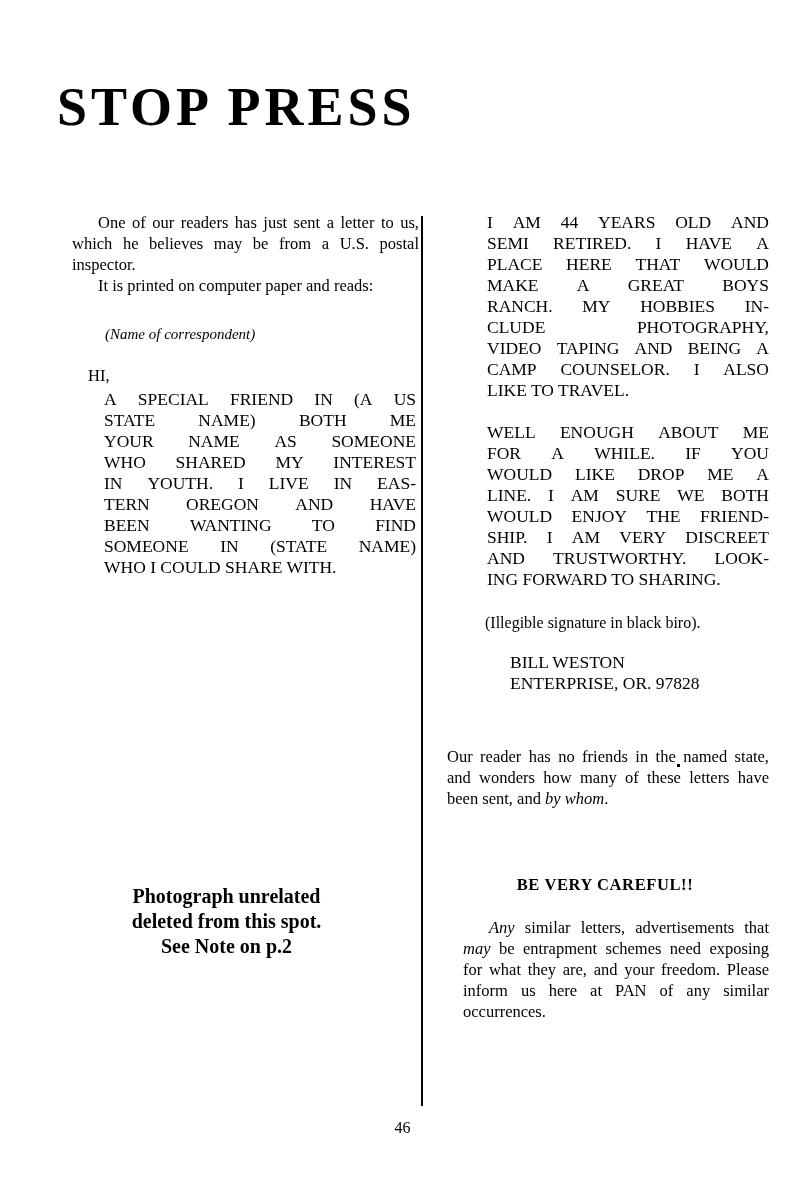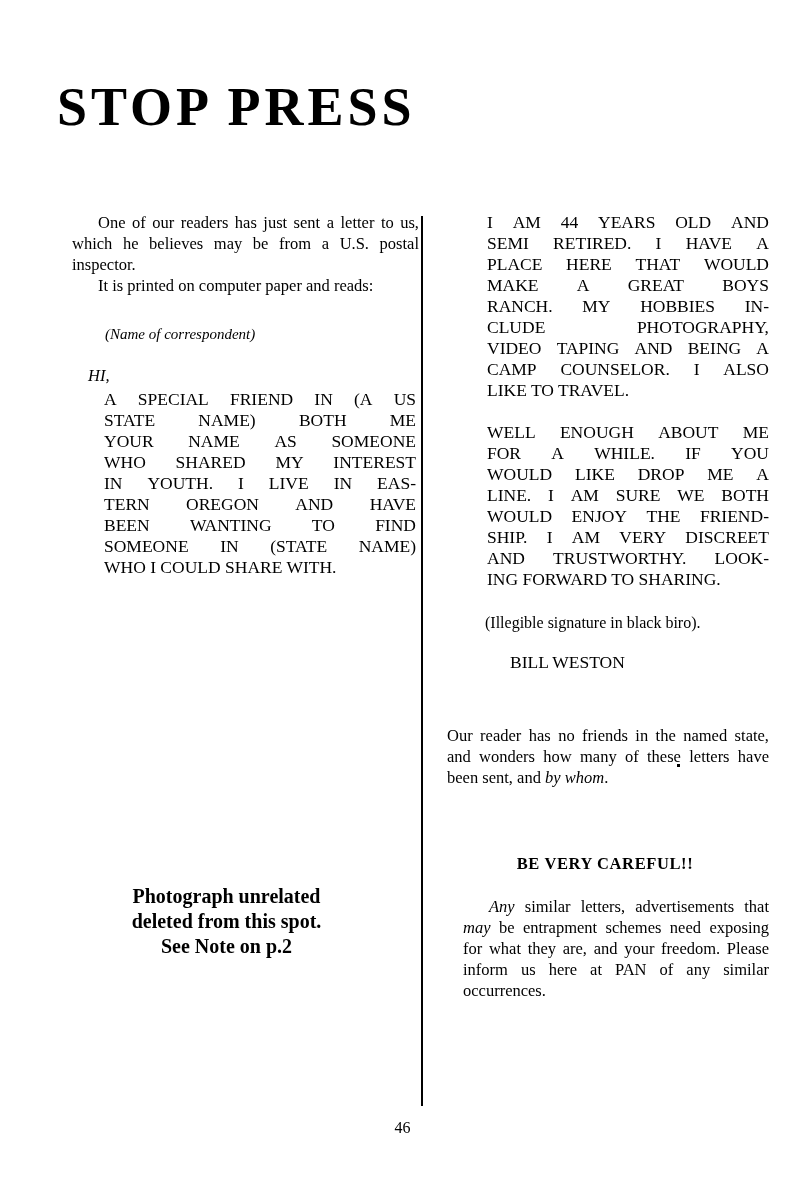--- a/index.html
+++ b/index.html
@@ -90,21 +90,20 @@
     padding-left: 33px;
   }
 
   
   #salutation {
     font-family: "Liberation Serif", serif;
     font-size: 16.5px;
     line-height: 20px;
     margin-top: 22px;
     padding-left: 16px;
-    font-style: italic;
   }
 
   
   .letter-block {
     font-family: "Liberation Serif", serif;
     font-size: 17.5px;
     line-height: 21px;
     text-align: justify;
     text-justify: inter-word;
     margin: 0;
@@ -271,20 +270,21 @@
         <div class="jline"><span>WOULD</span><span>ENJOY</span><span>THE</span><span>FRIEND-</span></div>
         <div class="jline"><span>SHIP.</span><span>I</span><span>AM</span><span>VERY</span><span>DISCREET</span></div>
         <div class="jline"><span>AND</span><span>TRUSTWORTHY.</span><span>LOOK-</span></div>
         <div class="jline last">ING FORWARD TO SHARING.</div>
       </div>
 
     <div id="signature-note">(Illegible signature in black biro).</div>
 
     <div id="address-block">
         <div>BILL WESTON</div>
+        <div>ENTERPRISE, OR. 97828</div>
       </div>
 
     <p class="body-par" id="editor-note"><span>Our reader has no friends in the named state, and wonders how many of these letters have been sent, and </span><span class="ital">by whom</span><span>.</span></p>
 
     <div id="warning-heading">BE VERY CAREFUL!!</div>
 
     <p class="body-par indent" id="closing-par"><span class="ital">Any</span><span> similar letters, advertisements that </span><span class="ital">may</span><span> be entrapment schemes need exposing for what they are, and your freedom. Please inform us here at PAN of any similar occurrences.</span></p>
   </div>
 
   <div id="ink-dot"></div>

